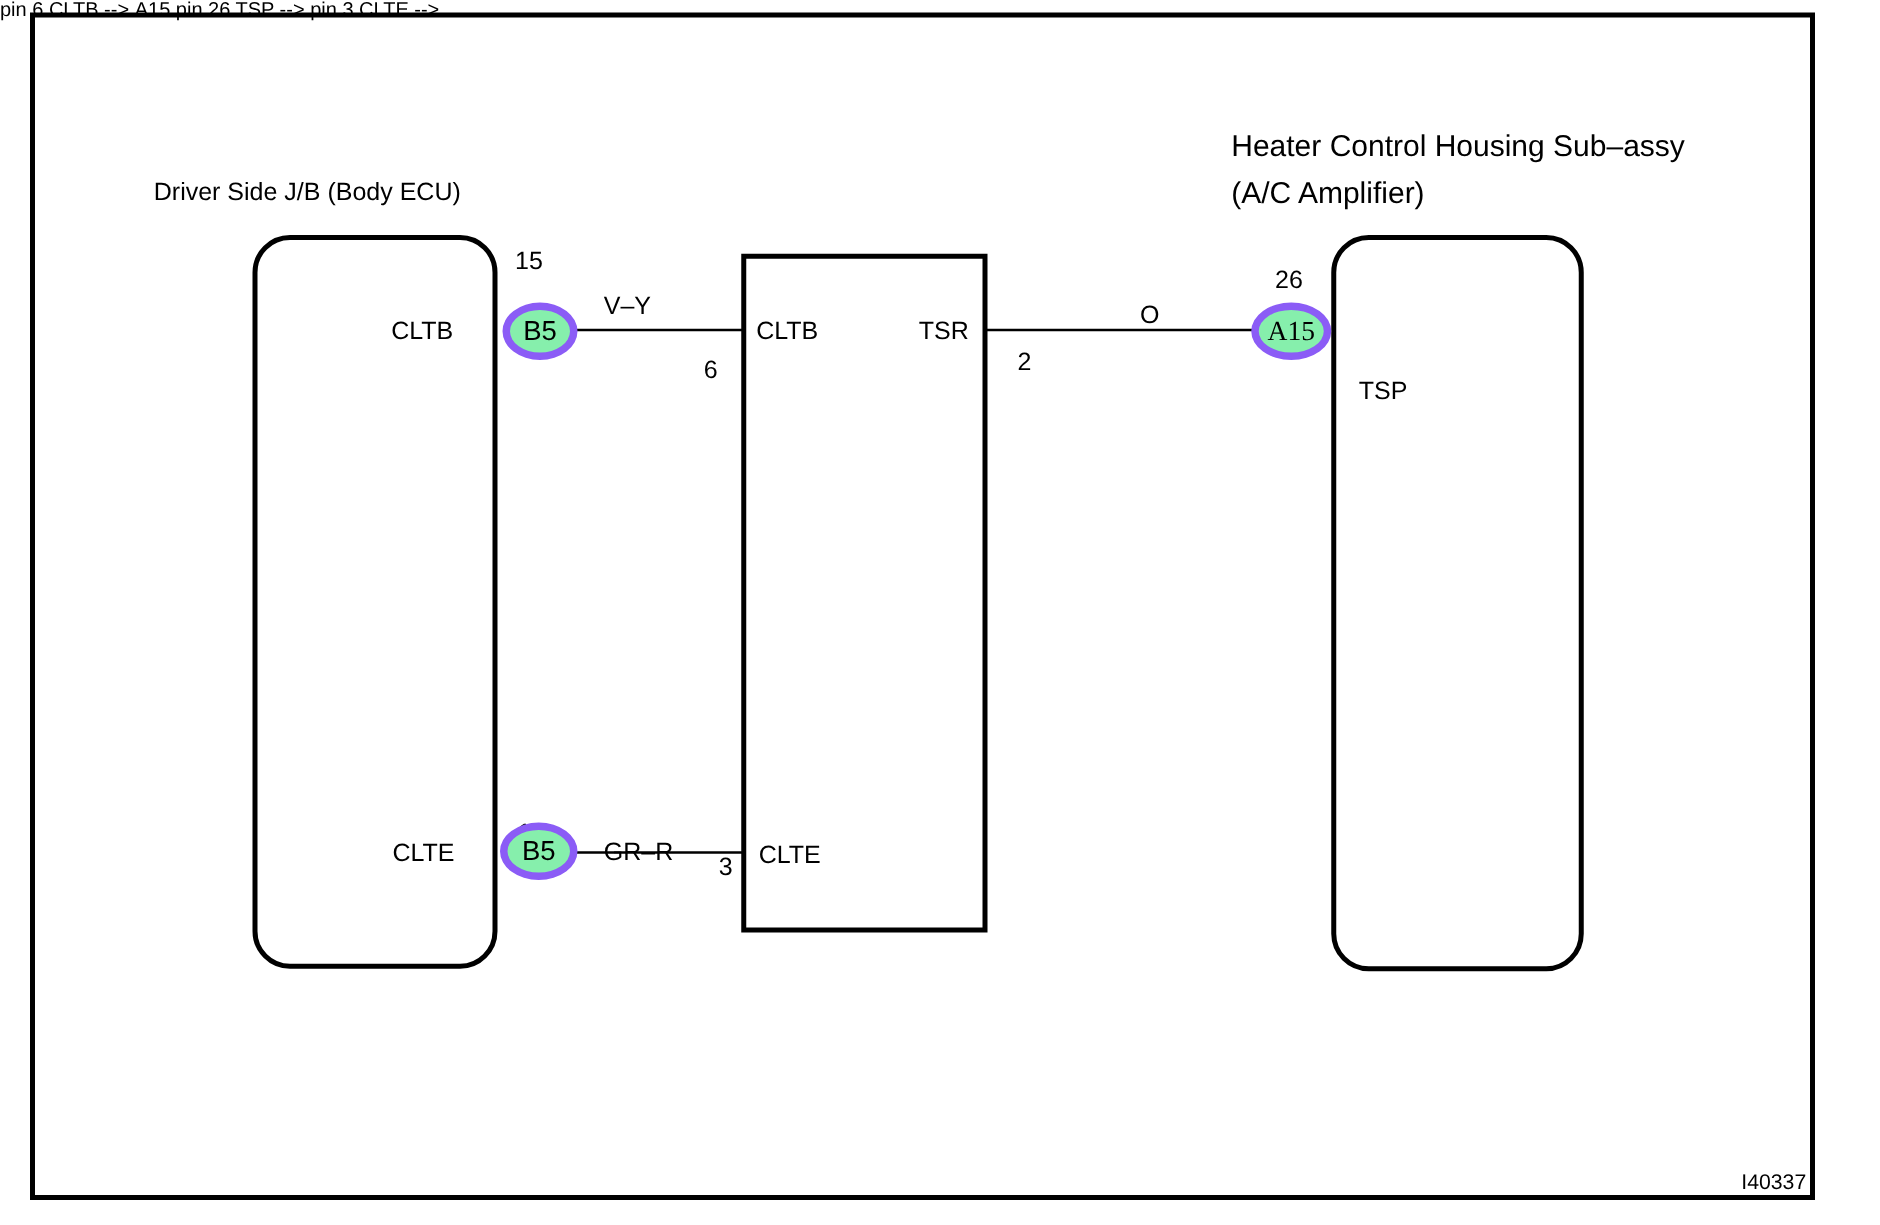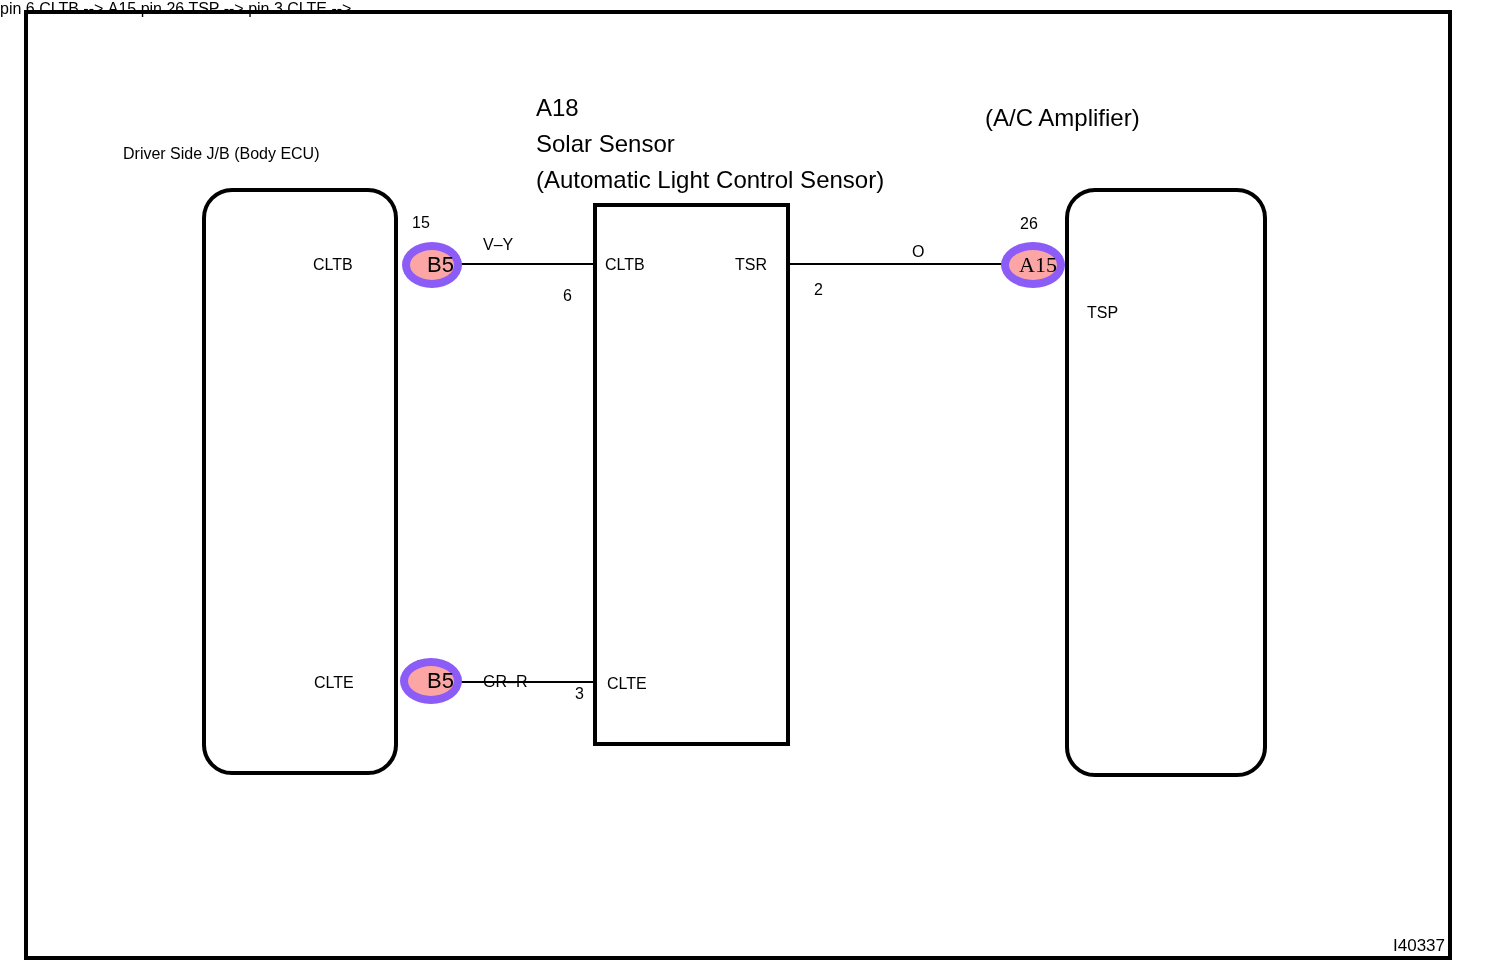--- a/index.html
+++ b/index.html
@@ -17,51 +17,47 @@
     border: 4px solid #000;
     background: transparent;
   }
   .component-box {
     border: 4px solid #000;
     background: #ffffff;
   }
   .rounded { border-radius: 30px; }
   .wire { background: #000; height: 2px; }
   .oval {
-    border: 8px solid #8b5cf6;
+    border: 6px solid #8b5cf6;
     border-radius: 50%;
-    background: #fca5a5;
+    background: #86efac;
     display: flex;
     align-items: center;
-    justify-content: flex-end;
+    justify-content: center;
     font-size: 22px;
     z-index: 3;
   }
-  .lbl { font-size: 16px; white-space: nowrap; line-height: 26px; }
+  .lbl { font-size: 20px; white-space: nowrap; line-height: 26px; }
   .title-block { font-size: 24px; white-space: nowrap; line-height: 36px; }
   .fig-id { font-size: 17px; }
 </style>
 </head>
 <body>
 
 <div class="canvas">
 
   
   <div class="abs frame" style="left:24px; top:10px; width:1428px; height:950px;"></div>
 
   
   <div class="abs lbl" style="left:123px; top:141px;">Driver Side J/B (Body ECU)</div>
 
-  <div class="abs title-block" style="left:536px; top:90px;">
-    <div>A18</div>
-    <div>Solar Sensor</div>
-    <div>(Automatic Light Control Sensor)</div>
-  </div>
 
   <div class="abs title-block" style="left:985px; top:99px; line-height:37px;">
+    <div>Heater Control Housing Sub–assy</div>
     <div>(A/C Amplifier)</div>
   </div>
 
   
   <div class="abs component-box rounded" style="left:202px; top:188px; width:196px; height:587px;"></div>
 
   <div class="abs component-box" style="left:593px; top:203px; width:197px; height:543px;"></div>
 
   <div class="abs component-box rounded" style="left:1065px; top:188px; width:202px; height:589px;"></div>
 
@@ -75,21 +71,21 @@
     <span>B5</span>
   </div>
   <div class="abs oval" style="left:1001px; top:242px; width:64px; height:46px;font-family:Liberation Serif, serif;">
     <span>A15</span>
   </div>
   <div class="abs oval" style="left:400px; top:658px; width:62px; height:46px;">
     <span>B5</span>
   </div>
 
    pin 6 CLTB --&gt;
-  <div class="abs lbl" style="left:412px; top:210px;">15</div>
+  <div class="abs lbl" style="left:412px; top:196px;">15</div>
   <div class="abs lbl" style="left:313px; top:252px;">CLTB</div>
   <div class="abs lbl" style="left:483px; top:232px;">V–Y</div>
   <div class="abs lbl" style="left:563px; top:283px;">6</div>
   <div class="abs lbl" style="left:605px; top:252px;">CLTB</div>
 
    A15 pin 26 TSP --&gt;
   <div class="abs lbl" style="left:735px; top:252px;">TSR</div>
   <div class="abs lbl" style="left:814px; top:277px;">2</div>
   <div class="abs lbl" style="left:912px; top:239px;">O</div>
   <div class="abs lbl" style="left:1020px; top:211px;">26</div>

